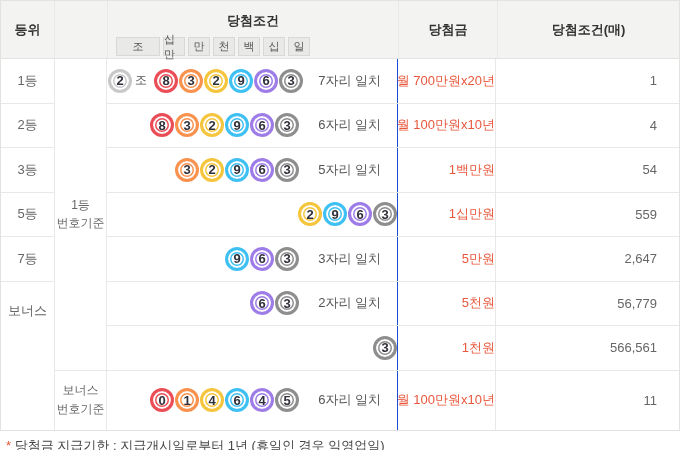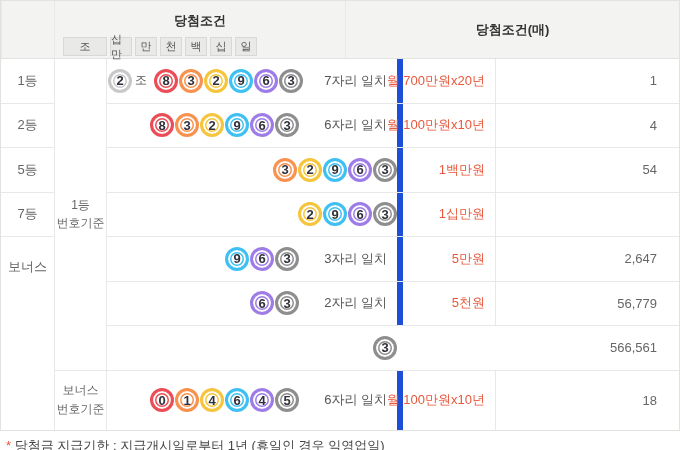--- a/index.html
+++ b/index.html
@@ -76,27 +76,26 @@
     width: 24px; height: 24px; border-radius: 50%;
     border: 3px solid var(--c, #999);
     box-shadow: inset 0 0 0 2px #fff, inset 0 0 0 3.5px var(--c, #999);
     background: #fff;
     margin-left: 1px;
     display: flex; align-items: center; justify-content: center;
     font-size: 13px; font-weight: bold; color: #30303a;
   }
   .group-suffix { font-size: 12px; color: #555; margin: 0 6px 0 3px; }
   .match {
-    width: 98px; padding-right: 10px; text-align: right;
+    width: 98px; padding-right: 16px; text-align: right;
     color: #555; font-size: 13px; white-space: nowrap;
   }
   .cell-prize {
-    width: 99px; border-left: 6px solid #1d4ed8; border-right: 1px solid #e8e8e8;
+    width: 99px; border-left: 1px solid #1d4ed8; border-right: 1px solid #e8e8e8;
     display: flex; align-items: center; justify-content: flex-end;
-    padding-right: 10px;
     color: var(--prize-color, #e8573b); font-size: 13px; white-space: nowrap;
   }
   .cell-count {
     flex: 1;
     display: flex; align-items: center; justify-content: flex-end;
     padding-right: 22px;
     color: #666; font-size: 13px;
   }
 
   
@@ -106,41 +105,44 @@
   }
   .footnote .star { color: var(--prize-color, #e8573b); font-size: 13px; }
 </style>
 </head>
 <body>
 
 <div class="page">
   <div class="prize-table">
 
     <div class="thead">
+      <div class="th th-rank">등위</div>
       <div class="th th-basis"></div>
       <div class="th th-cond">
         <div class="cond-title">당첨조건</div>
         <div class="digit-row">
           <span class="digit-box box-group">조</span>
           <span class="digit-box">십만</span>
           <span class="digit-box">만</span>
           <span class="digit-box">천</span>
           <span class="digit-box">백</span>
           <span class="digit-box">십</span>
           <span class="digit-box">일</span>
         </div>
       </div>
+      <div class="th th-prize">당첨금</div>
       <div class="th th-result">당첨조건(매)</div>
     </div>
 
     <div class="tbody">
 
       <div class="col-rank">
         <div class="rank-cell">1등</div>
         <div class="rank-cell">2등</div>
+        <div class="rank-cell">3등</div>
         <div class="rank-cell">5등</div>
         <div class="rank-cell">7등</div>
         <div class="rank-cell r-bonus">보너스</div>
       </div>
 
       <div class="col-basis">
         <div class="basis-cell basis-merged">
           <span>1등</span>
           <span>번호기준</span>
         </div>
@@ -188,35 +190,37 @@
 
         <div class="row">
           <div class="cell-cond">
             <span class="balls">
                 <span class="ball" style="--c: #f8924e;">3</span>
                 <span class="ball" style="--c: #f5c53d;">2</span>
                 <span class="ball" style="--c: #3fc0f3;">9</span>
                 <span class="ball" style="--c: #9e7ce8;">6</span>
                 <span class="ball" style="--c: #8e8e8e;">3</span>
               </span>
+            <span class="match">5자리 일치</span>
           </div>
           <div class="cell-prize">1백만원</div>
           <div class="cell-count">54</div>
         </div>
 
         <div class="row">
           <div class="cell-cond">
             <span class="balls">
                 <span class="ball" style="--c: #f5c53d;">2</span>
                 <span class="ball" style="--c: #3fc0f3;">9</span>
                 <span class="ball" style="--c: #9e7ce8;">6</span>
                 <span class="ball" style="--c: #8e8e8e;">3</span>
               </span>
           </div>
           <div class="cell-prize">1십만원</div>
+          <div class="cell-count">559</div>
         </div>
 
         <div class="row">
           <div class="cell-cond">
             <span class="balls">
                 <span class="ball" style="--c: #3fc0f3;">9</span>
                 <span class="ball" style="--c: #9e7ce8;">6</span>
                 <span class="ball" style="--c: #8e8e8e;">3</span>
               </span>
             <span class="match">3자리 일치</span>
@@ -236,37 +240,38 @@
           <div class="cell-prize">5천원</div>
           <div class="cell-count">56,779</div>
         </div>
 
         <div class="row">
           <div class="cell-cond">
             <span class="balls">
                 <span class="ball" style="--c: #8e8e8e;">3</span>
               </span>
           </div>
+          <div class="cell-prize">1천원</div>
           <div class="cell-count">566,561</div>
         </div>
 
         <div class="row r-bonus">
           <div class="cell-cond">
             <span class="balls">
                 <span class="ball" style="--c: #ea4d55;">0</span>
                 <span class="ball" style="--c: #f8924e;">1</span>
                 <span class="ball" style="--c: #f5c53d;">4</span>
                 <span class="ball" style="--c: #3fc0f3;">6</span>
                 <span class="ball" style="--c: #9e7ce8;">4</span>
                 <span class="ball" style="--c: #8e8e8e;">5</span>
               </span>
             <span class="match">6자리 일치</span>
           </div>
           <div class="cell-prize">월 100만원x10년</div>
-          <div class="cell-count">18</div>
+          <div class="cell-count">11</div>
         </div>
 
       </div>
     </div>
   </div>
 
   <div class="footnote">
     <span class="star">*</span>
     <span>당첨금 지급기한 : 지급개시일로부터 1년 (휴일인 경우 익영업일)</span>
   </div>

